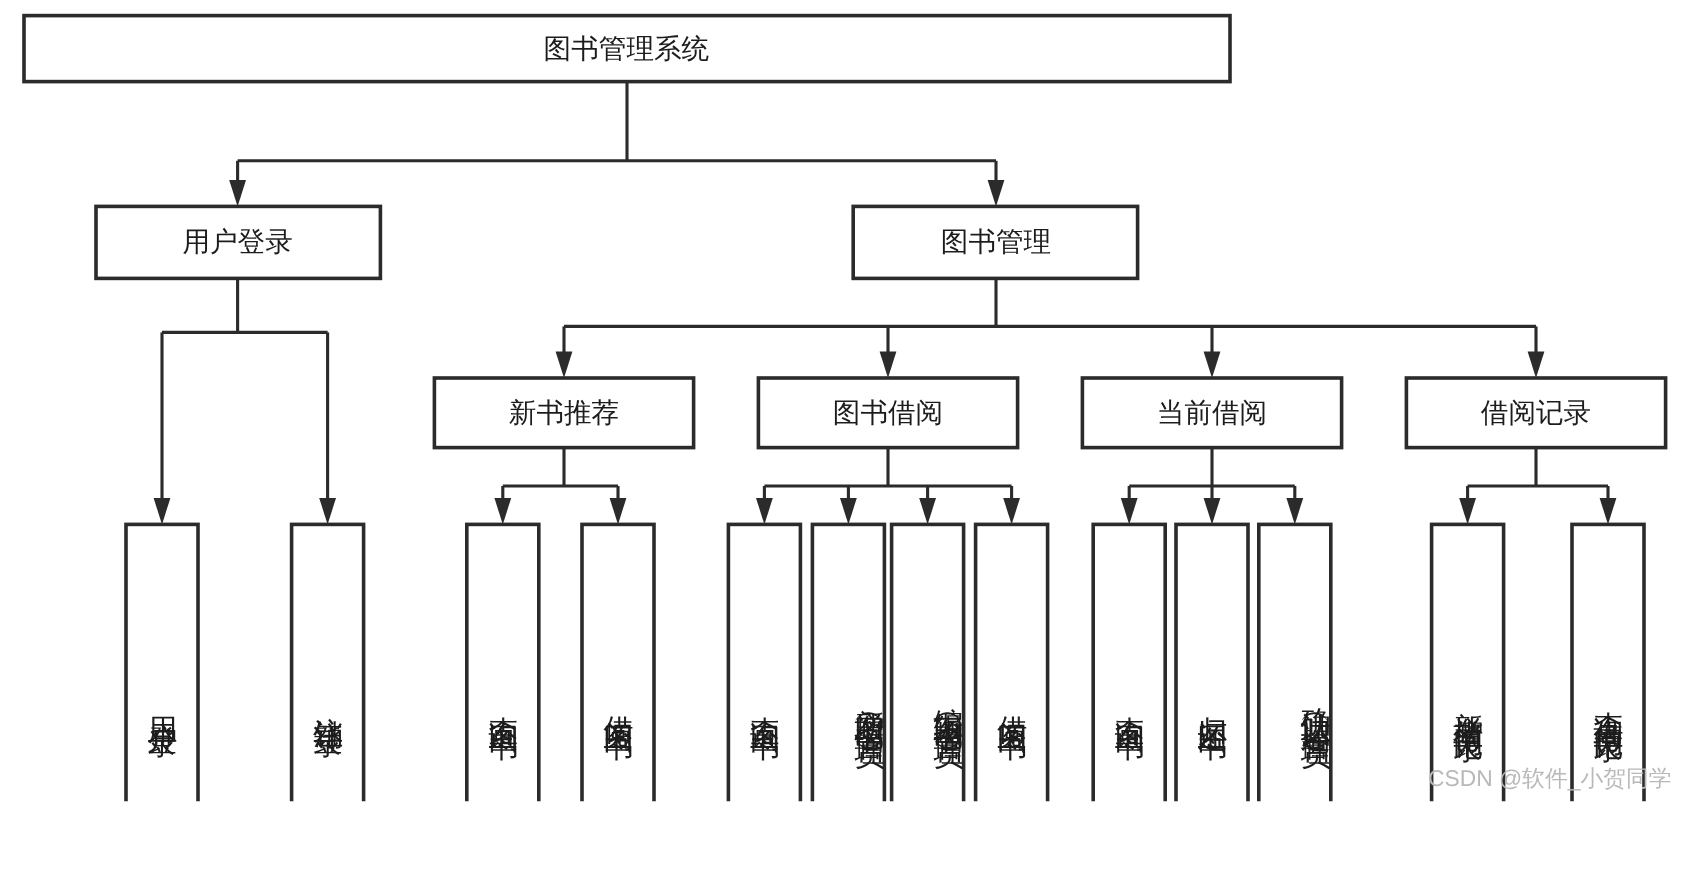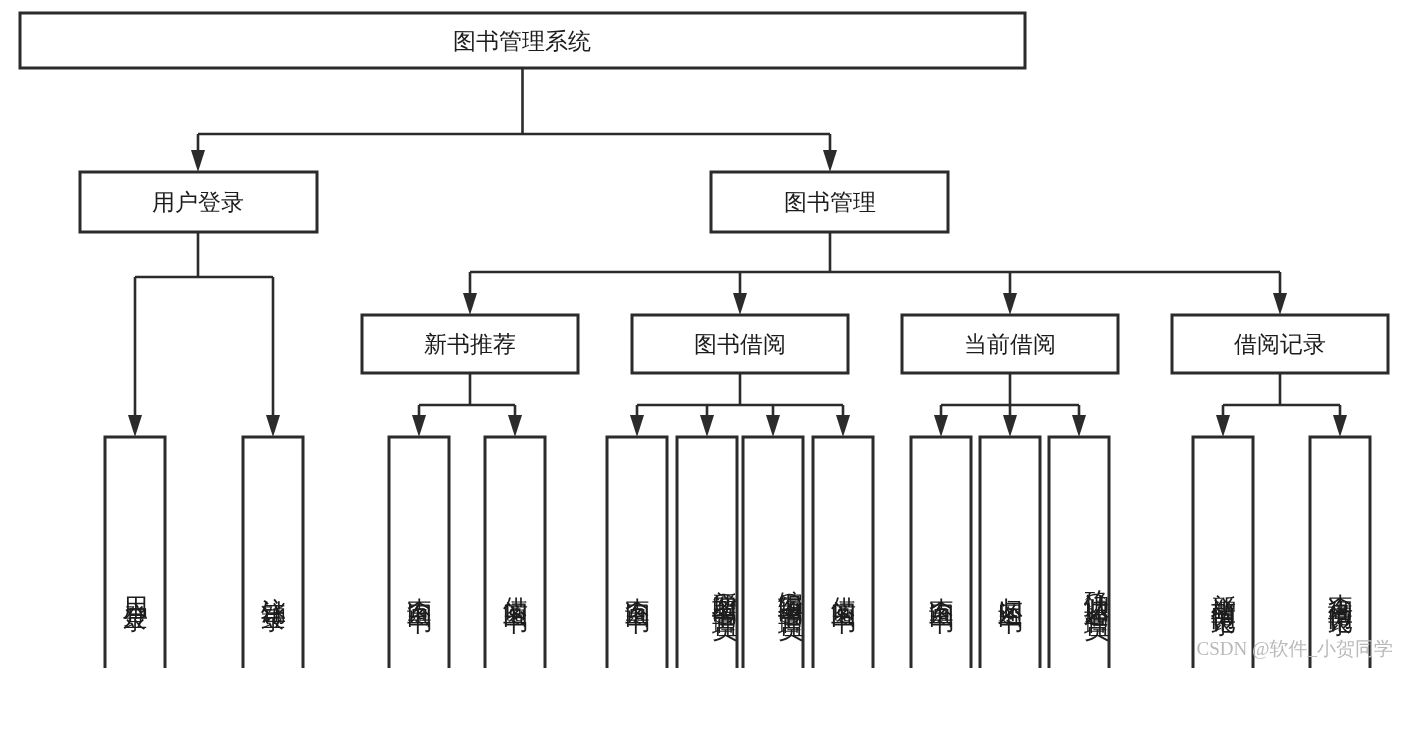--- a/index.html
+++ b/index.html
@@ -57,21 +57,21 @@
     color: #1c1c1c;
     letter-spacing: 4px;
     text-align: center;
     white-space: nowrap;
     user-select: none;
   }
   .watermark {
     position: absolute;
     right: 12px;
     bottom: 6px;
-    font-family: Liberation Serif, serif;
+    font-family: Liberation Sans, sans-serif;
     font-size: 19px;
     color: #b9b9b9;
     white-space: nowrap;
   }
 </style>
 </head>
 <body>
 
 <div id="diagram-root">
 

